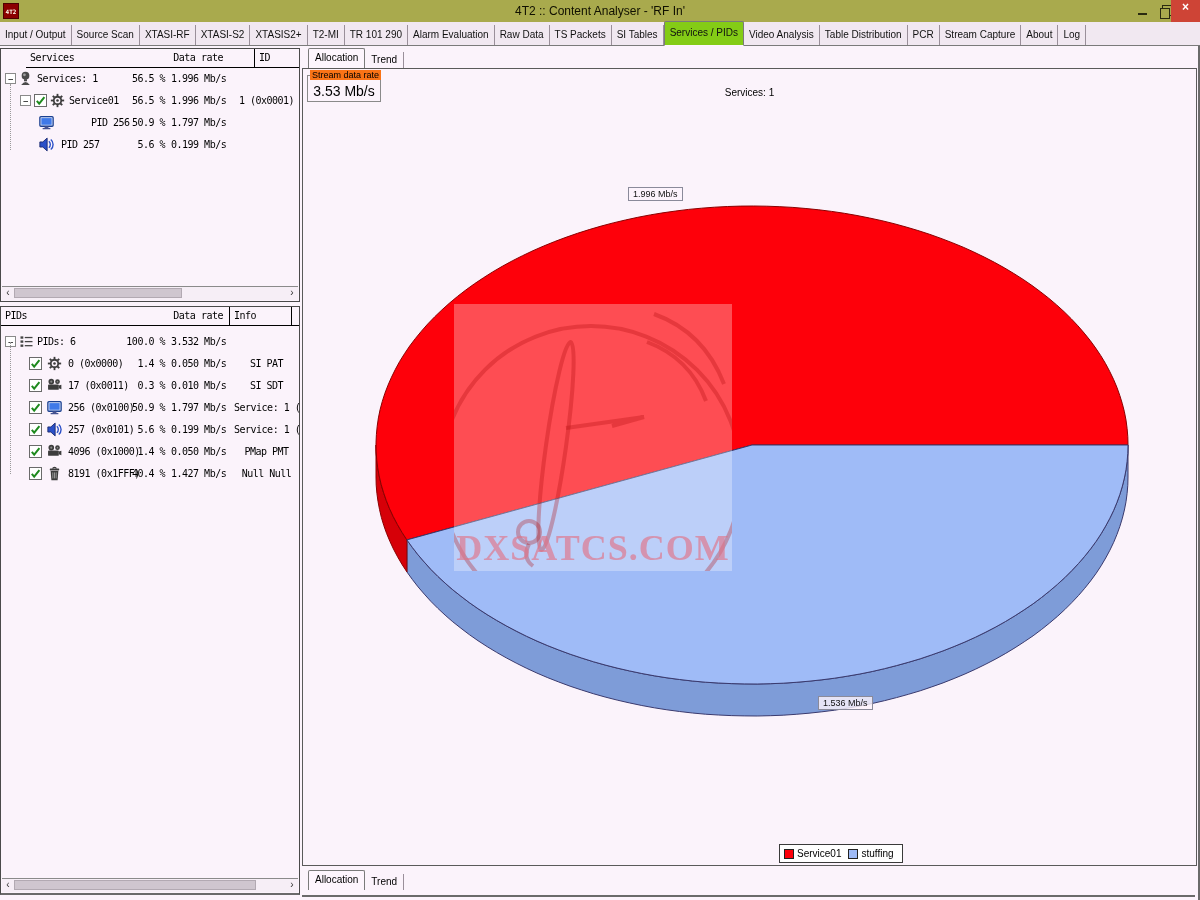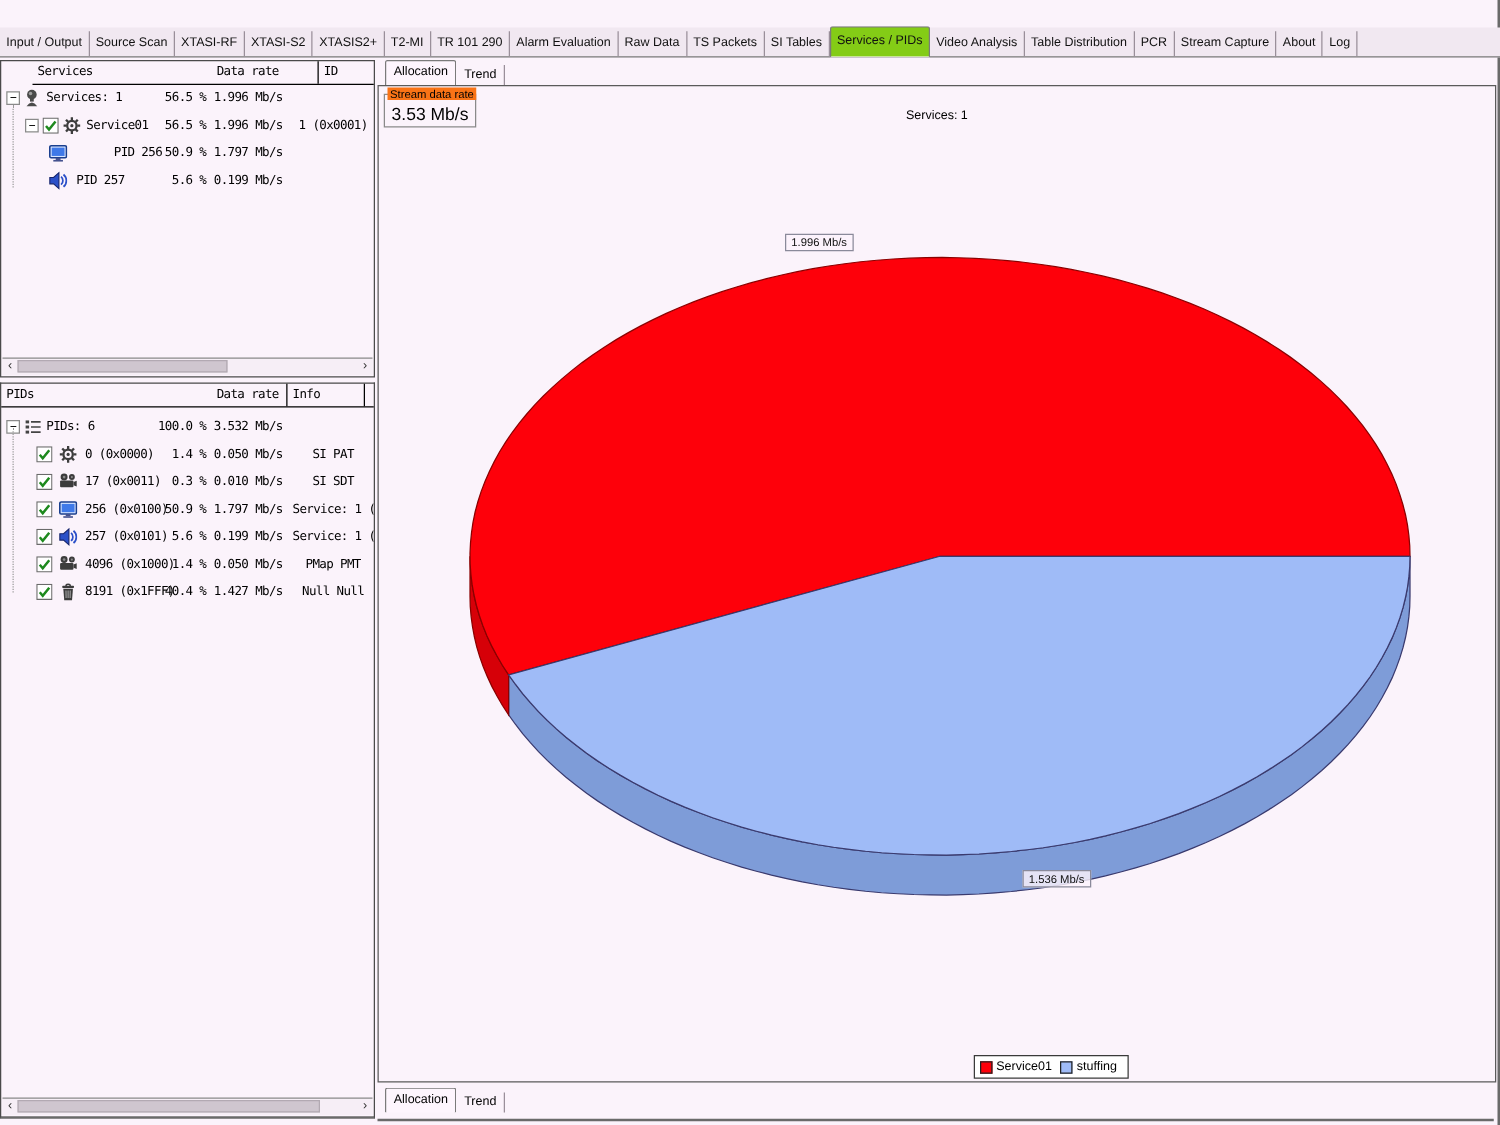--- a/index.html
+++ b/index.html
@@ -97,20 +97,27 @@
   #legend{position:absolute;left:476px;top:775px;height:17px;z-index:3;background:#fff;border:1px solid #3a3a3a;
           display:flex;align-items:center;padding:0 4px;gap:3px;font-size:10px;box-sizing:content-box;}
   .lg-swatch{width:10px;height:10px;border:1px solid #222;box-sizing:border-box;display:inline-block;}
   .lg-label{margin-right:4px;}
 </style>
 </head>
 <body>
 
 <div id="window">
 
+  <div class="titlebar">
+    <div class="app-icon">4T2</div>
+    <div class="win-title">4T2 :: Content Analyser - 'RF In'</div>
+    <div class="btn-min"></div>
+    <div class="btn-restore"></div>
+    <div class="btn-close">×</div>
+  </div>
 
   <div class="tabbar">
       <div class="tab">Input / Output</div>
       <div class="tab">Source Scan</div>
       <div class="tab">XTASI-RF</div>
       <div class="tab">XTASI-S2</div>
       <div class="tab">XTASIS2+</div>
       <div class="tab">T2-MI</div>
       <div class="tab">TR 101 290</div>
       <div class="tab">Alarm Evaluation</div>
@@ -383,20 +390,34 @@
       </div>
       <div class="chart-title">Services: 1</div>
 
       <svg id="pie-svg" viewBox="0 0 893 796">
           <path d="M103.9,470.9L109.3,478.4L115.1,485.9L121.3,493.1L127.8,500.3L134.8,507.3L142.1,514.1L149.8,520.8L157.9,527.2L166.3,533.6L175.0,539.7L184.1,545.6L193.5,551.3L203.2,556.8L213.2,562.1L223.4,567.2L234.0,572.1L244.8,576.7L255.8,581.0L267.1,585.2L278.6,589.0L290.3,592.7L302.1,596.0L314.2,599.1L326.4,601.9L338.8,604.5L351.3,606.8L363.9,608.8L376.6,610.5L389.4,612.0L402.3,613.2L415.3,614.0L428.2,614.6L441.2,614.9L454.2,615.0L467.2,614.7L480.2,614.2L493.2,613.3L506.0,612.2L518.9,610.8L531.6,609.2L544.2,607.2L556.8,605.0L569.2,602.5L581.4,599.7L593.5,596.6L605.4,593.3L617.2,589.8L628.7,585.9L640.0,581.9L651.1,577.5L661.9,573.0L672.5,568.2L682.9,563.1L692.9,557.9L702.7,552.4L712.1,546.7L721.2,540.8L730.1,534.8L738.5,528.5L746.6,522.0L754.4,515.4L761.8,508.6L768.8,501.6L775.5,494.5L781.7,487.3L787.6,479.9L793.1,472.4L798.1,464.8L802.7,457.0L806.9,449.2L810.7,441.3L814.0,433.3L816.9,425.3L819.4,417.1L821.4,409.0L823.0,400.8L824.1,392.5L824.8,384.3L825.0,376.0L825.0,408.0L824.8,416.3L824.1,424.5L823.0,432.8L821.4,441.0L819.4,449.1L816.9,457.3L814.0,465.3L810.7,473.3L806.9,481.2L802.7,489.0L798.1,496.8L793.1,504.4L787.6,511.9L781.7,519.3L775.5,526.5L768.8,533.6L761.8,540.6L754.4,547.4L746.6,554.0L738.5,560.5L730.1,566.8L721.2,572.8L712.1,578.7L702.7,584.4L692.9,589.9L682.9,595.1L672.5,600.2L661.9,605.0L651.1,609.5L640.0,613.9L628.7,617.9L617.2,621.8L605.4,625.3L593.5,628.6L581.4,631.7L569.2,634.5L556.8,637.0L544.2,639.2L531.6,641.2L518.9,642.8L506.0,644.2L493.2,645.3L480.2,646.2L467.2,646.7L454.2,647.0L441.2,646.9L428.2,646.6L415.3,646.0L402.3,645.2L389.4,644.0L376.6,642.5L363.9,640.8L351.3,638.8L338.8,636.5L326.4,633.9L314.2,631.1L302.1,628.0L290.3,624.7L278.6,621.0L267.1,617.2L255.8,613.0L244.8,608.7L234.0,604.1L223.4,599.2L213.2,594.1L203.2,588.8L193.5,583.3L184.1,577.6L175.0,571.7L166.3,565.6L157.9,559.2L149.8,552.8L142.1,546.1L134.8,539.3L127.8,532.3L121.3,525.1L115.1,517.9L109.3,510.4L103.9,502.9Z" fill="#7e9cd8" stroke="#3a3a6e" stroke-width="1"></path>
           <path d="M73.0,376.0L73.2,384.1L73.9,392.3L75.0,400.4L76.5,408.4L78.4,416.5L80.8,424.5L83.6,432.4L86.9,440.3L90.5,448.1L94.6,455.8L99.0,463.4L103.9,470.9L103.9,502.9L99.0,495.4L94.6,487.8L90.5,480.1L86.9,472.3L83.6,464.4L80.8,456.5L78.4,448.5L76.5,440.4L75.0,432.4L73.9,424.3L73.2,416.1L73.0,408.0Z" fill="#d60008" stroke="#8b0000" stroke-width="1"></path>
           <path d="M449.0,376.0L825.0,376.0L824.8,367.7L824.1,359.4L823.0,351.1L821.4,342.8L819.3,334.6L816.8,326.5L813.9,318.3L810.5,310.3L806.7,302.4L802.5,294.5L797.8,286.7L792.7,279.1L787.2,271.5L781.2,264.1L774.9,256.8L768.2,249.7L761.1,242.7L753.6,235.9L745.7,229.2L737.5,222.8L729.0,216.5L720.1,210.4L710.8,204.5L701.3,198.8L691.4,193.3L681.3,188.1L670.8,183.0L660.2,178.2L649.2,173.7L638.0,169.4L626.6,165.3L614.9,161.5L603.1,158.0L591.1,154.7L578.9,151.7L566.5,149.0L554.0,146.5L541.4,144.3L528.6,142.4L515.8,140.8L502.9,139.5L489.9,138.4L476.9,137.7L463.8,137.2L450.7,137.0L437.7,137.1L424.6,137.5L411.5,138.2L398.5,139.2L385.6,140.4L372.8,142.0L360.0,143.8L347.3,145.9L334.8,148.3L322.4,151.0L310.2,153.9L298.1,157.1L286.2,160.6L274.5,164.3L263.0,168.3L251.8,172.5L240.7,177.0L230.0,181.7L219.5,186.7L209.2,191.9L199.3,197.3L189.7,202.9L180.4,208.8L171.4,214.8L162.7,221.1L154.4,227.5L146.5,234.1L138.9,240.9L131.7,247.8L124.8,254.9L118.4,262.2L112.4,269.5L106.7,277.0L101.5,284.7L96.7,292.4L92.4,300.3L88.5,308.2L85.0,316.2L81.9,324.3L79.3,332.4L77.1,340.6L75.4,348.9L74.2,357.2L73.4,365.5L73.0,373.8L73.1,382.1L73.7,390.4L74.7,398.7L76.2,407.0L78.1,415.2L80.5,423.4L83.3,431.5L86.5,439.6L90.2,447.5L94.4,455.4L98.9,463.2L103.9,470.9Z" fill="#fe000a" stroke="#8b0000" stroke-width="1"></path>
           <path d="M449.0,376.0L103.9,470.9L109.3,478.4L115.1,485.9L121.3,493.1L127.8,500.3L134.8,507.3L142.1,514.1L149.8,520.8L157.9,527.2L166.3,533.6L175.0,539.7L184.1,545.6L193.5,551.3L203.2,556.8L213.2,562.1L223.4,567.2L234.0,572.1L244.8,576.7L255.8,581.0L267.1,585.2L278.6,589.0L290.3,592.7L302.1,596.0L314.2,599.1L326.4,601.9L338.8,604.5L351.3,606.8L363.9,608.8L376.6,610.5L389.4,612.0L402.3,613.2L415.3,614.0L428.2,614.6L441.2,614.9L454.2,615.0L467.2,614.7L480.2,614.2L493.2,613.3L506.0,612.2L518.9,610.8L531.6,609.2L544.2,607.2L556.8,605.0L569.2,602.5L581.4,599.7L593.5,596.6L605.4,593.3L617.2,589.8L628.7,585.9L640.0,581.9L651.1,577.5L661.9,573.0L672.5,568.2L682.9,563.1L692.9,557.9L702.7,552.4L712.1,546.7L721.2,540.8L730.1,534.8L738.5,528.5L746.6,522.0L754.4,515.4L761.8,508.6L768.8,501.6L775.5,494.5L781.7,487.3L787.6,479.9L793.1,472.4L798.1,464.8L802.7,457.0L806.9,449.2L810.7,441.3L814.0,433.3L816.9,425.3L819.4,417.1L821.4,409.0L823.0,400.8L824.1,392.5L824.8,384.3L825.0,376.0Z" fill="#9fbbf7" stroke="#3a3a6e" stroke-width="1"></path>
         </svg>
 
+      <div id="watermark">
+        <svg viewBox="0 0 278 267">
+          <g fill="none" stroke="rgba(175,10,10,0.30)" stroke-width="4">
+            <circle cx="137" cy="172" r="150"></circle>
+            <path d="M270,80 Q250,28 200,10"></path>
+            <path d="M252,97 Q236,54 193,38"></path>
+            <ellipse cx="102" cy="142" rx="10" ry="105" transform="rotate(8 102 142)"></ellipse>
+            <path d="M112,124 L190,113 L158,122"></path>
+            <circle cx="75" cy="228" r="11"></circle>
+            <path d="M75,240 q-7,14 4,22"></path>
+          </g>
+        </svg>
+        <div class="wm-text">DXSATCS.COM</div>
+      </div>
 
       <div class="pie-label" id="pie-label-0">1.996 Mb/s</div>
       <div class="pie-label" id="pie-label-1">1.536 Mb/s</div>
 
       <div id="legend">
         <span class="lg-swatch" id="lg-sw-0" style="background: rgb(254, 0, 10);"></span>
         <span class="lg-label">Service01</span>
         <span class="lg-swatch" id="lg-sw-1" style="background: rgb(159, 187, 247);"></span>
         <span class="lg-label">stuffing</span>
       </div>

